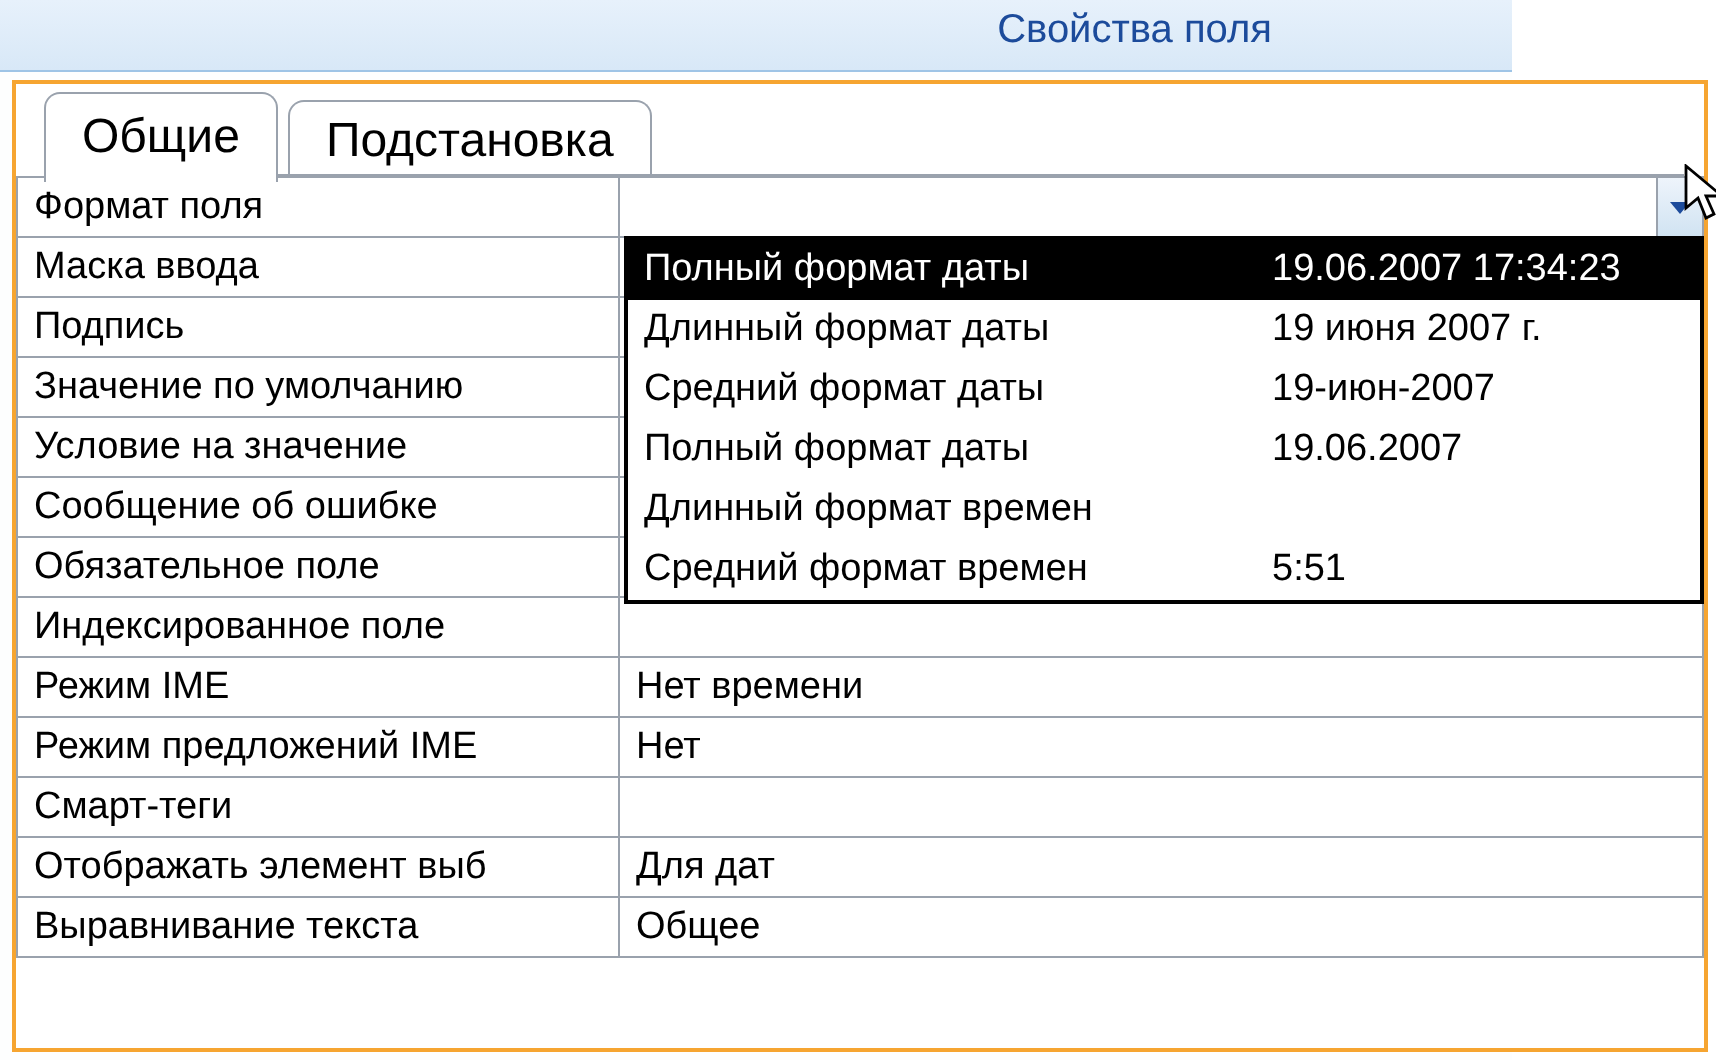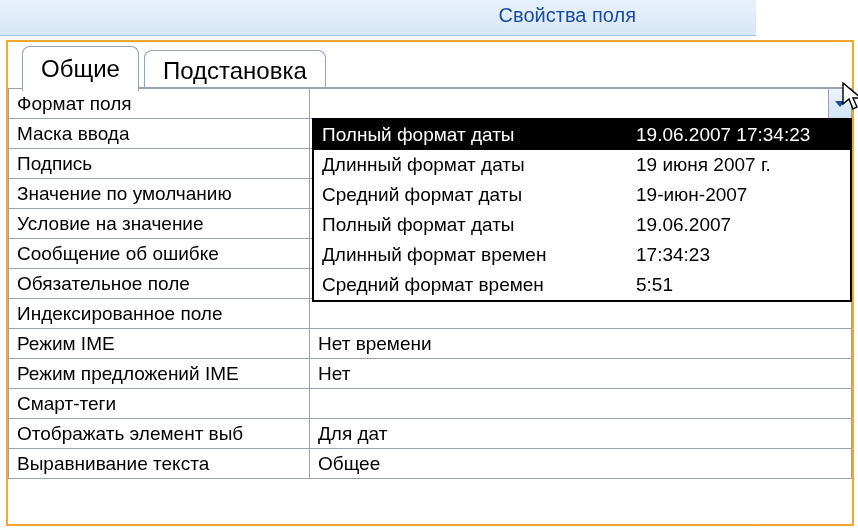--- a/index.html
+++ b/index.html
@@ -264,21 +264,20 @@
       <div class="dropdown-row">
         <span class="dd-name">Средний формат даты</span>
         <span class="dd-example">19-июн-2007</span>
       </div>
       <div class="dropdown-row">
         <span class="dd-name">Полный формат даты</span>
         <span class="dd-example">19.06.2007</span>
       </div>
       <div class="dropdown-row">
         <span class="dd-name">Длинный формат времен</span>
-        <span class="dd-example">17:34:23</span>
       </div>
       <div class="dropdown-row">
         <span class="dd-name">Средний формат времен</span>
         <span class="dd-example">5:51</span>
       </div>
     </div>
 
     <svg class="cursor" width="26" height="30" viewBox="0 0 26 30">
       <path d="M1 1 L1 22 L7 17 L11 27 L15 25 L11 16 L19 16 Z" fill="#fff" stroke="#000" stroke-width="1.4"></path>
     </svg>

